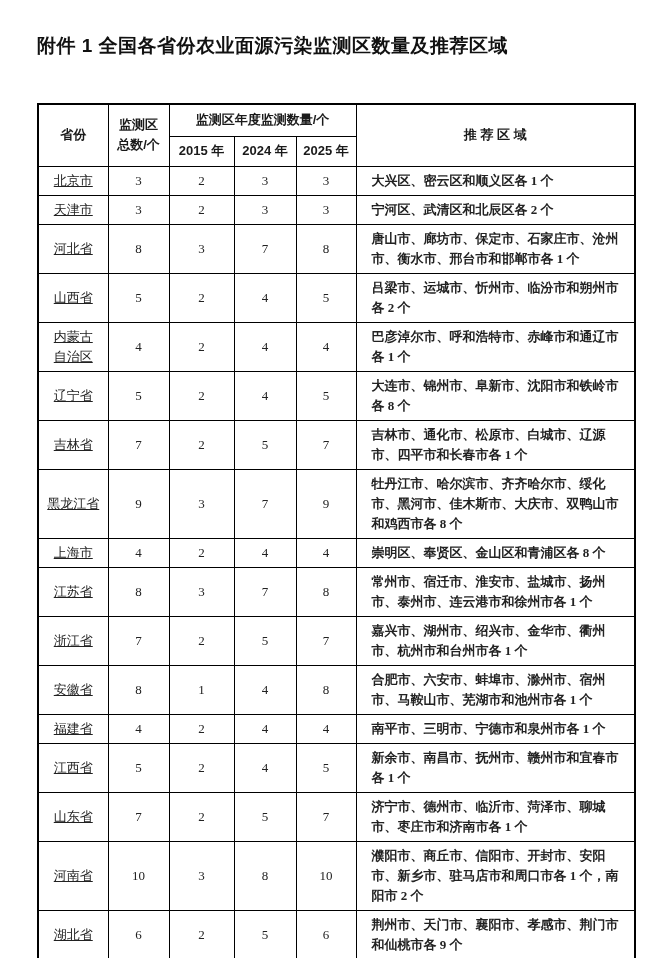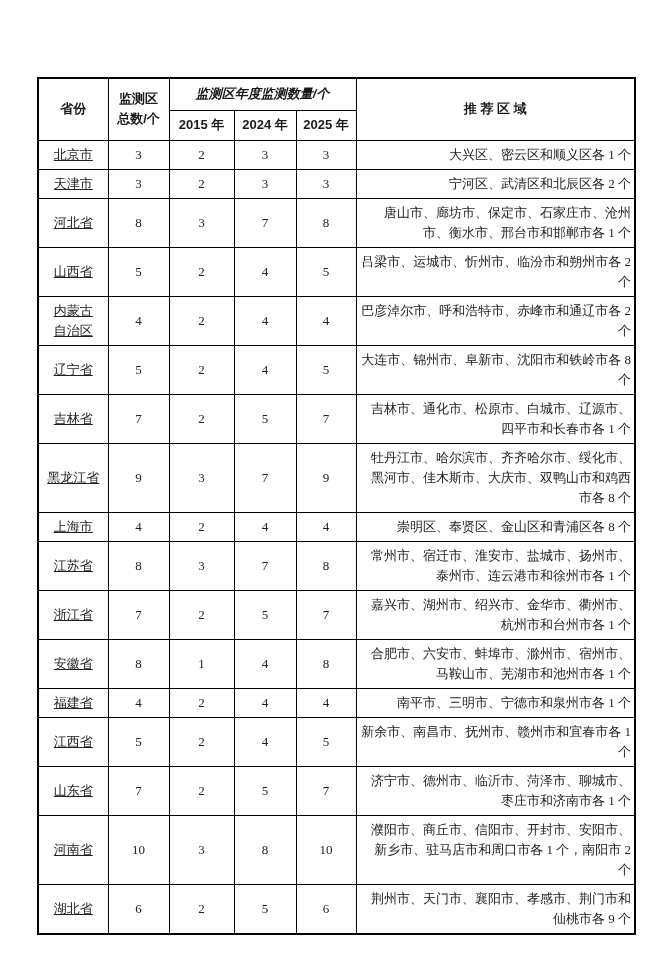--- a/index.html
+++ b/index.html
@@ -44,41 +44,43 @@
     box-sizing: border-box;
   }
   .monitor-table th {
     font-family: "Liberation Sans", "DejaVu Sans", sans-serif;
     font-weight: 600;
     text-align: center;
     padding: 4px 2px;
     white-space: pre-line;
     color: #1a1a1a;
   }
-  .monitor-table th.group-head { height: 32px; font-style: italic; }
+  .monitor-table th.group-head { height: 32px; }
   .monitor-table th.year-head  { height: 30px; }
   .monitor-table td {
     padding: 4px 3px;
     text-align: center;
   }
   .monitor-table td.province-cell {
     white-space: pre-line;
     height: 28px;
     text-decoration: underline;
   }
   .monitor-table td.regions-cell {
-    text-align: right;
-    padding: 4px 3px 4px 2px;
+    text-align: left;
+    padding: 4px 3px 4px 15px;
+    font-weight: bold;
   }
 </style>
 </head>
 <body>
 
 <div class="page">
 
+  <h1 class="doc-title">附件 1  全国各省份农业面源污染监测区数量及推荐区域</h1>
 
   <table class="monitor-table">
     <colgroup>
       <col style="width:70px">
       <col style="width:61px">
       <col style="width:65px">
       <col style="width:62px">
       <col style="width:60px">
       <col style="width:279px">
     </colgroup>
@@ -129,21 +131,21 @@
           <td>5</td>
           <td class="regions-cell">吕梁市、运城市、忻州市、临汾市和朔州市各 2 个</td>
         </tr>
         <tr>
           <td class="province-cell">内蒙古
 自治区</td>
           <td>4</td>
           <td>2</td>
           <td>4</td>
           <td>4</td>
-          <td class="regions-cell">巴彦淖尔市、呼和浩特市、赤峰市和通辽市各 2 个</td>
+          <td class="regions-cell">巴彦淖尔市、呼和浩特市、赤峰市和通辽市各 1 个</td>
         </tr>
         <tr>
           <td class="province-cell">辽宁省</td>
           <td>5</td>
           <td>2</td>
           <td>4</td>
           <td>5</td>
           <td class="regions-cell">大连市、锦州市、阜新市、沈阳市和铁岭市各 8 个</td>
         </tr>
         <tr>

